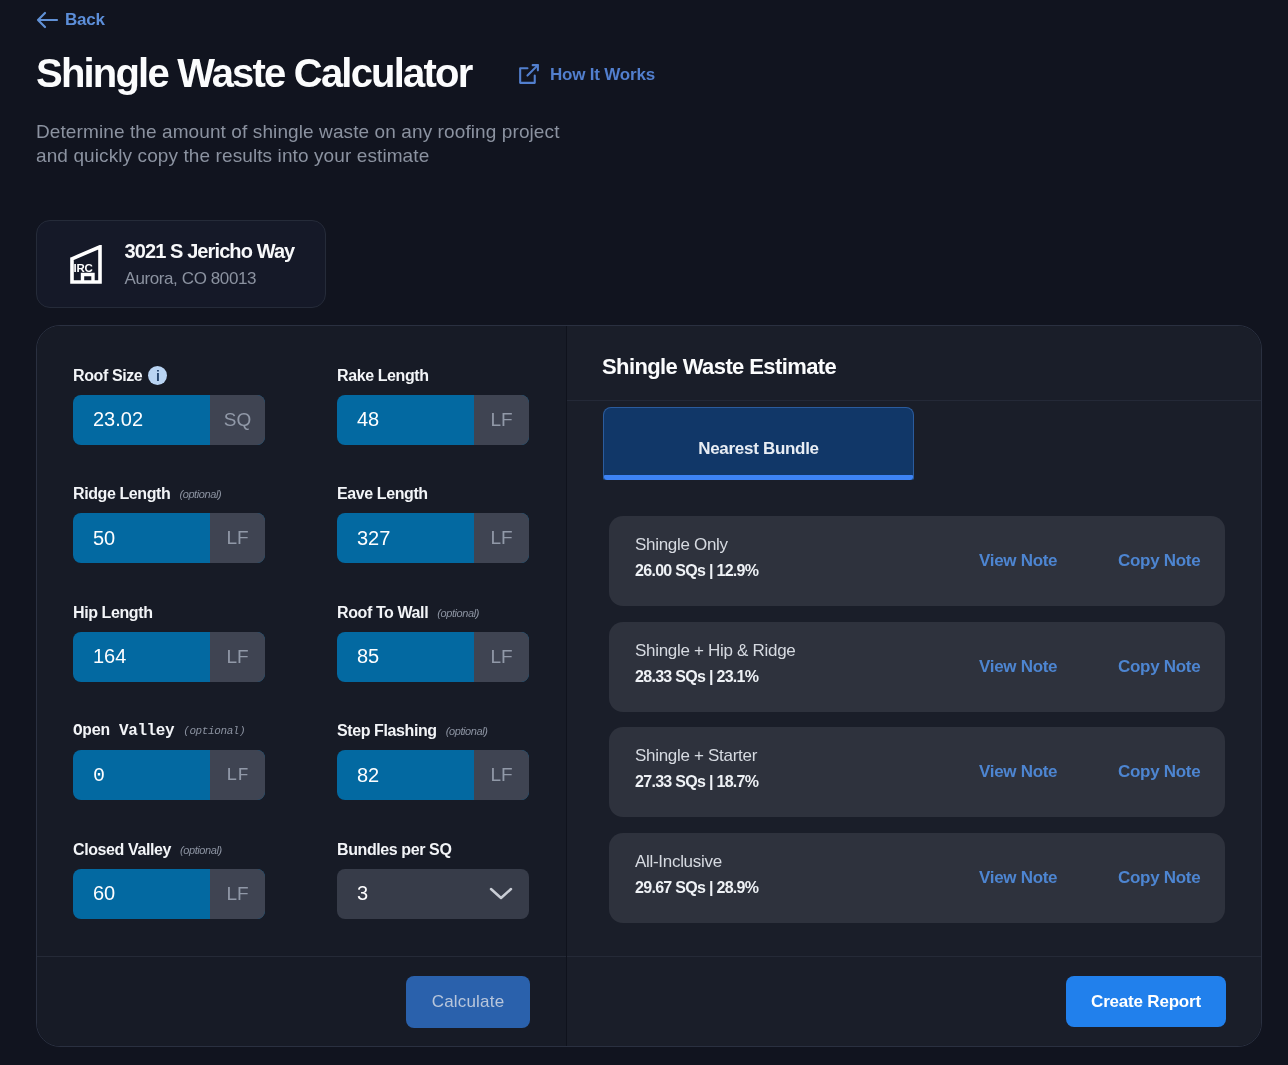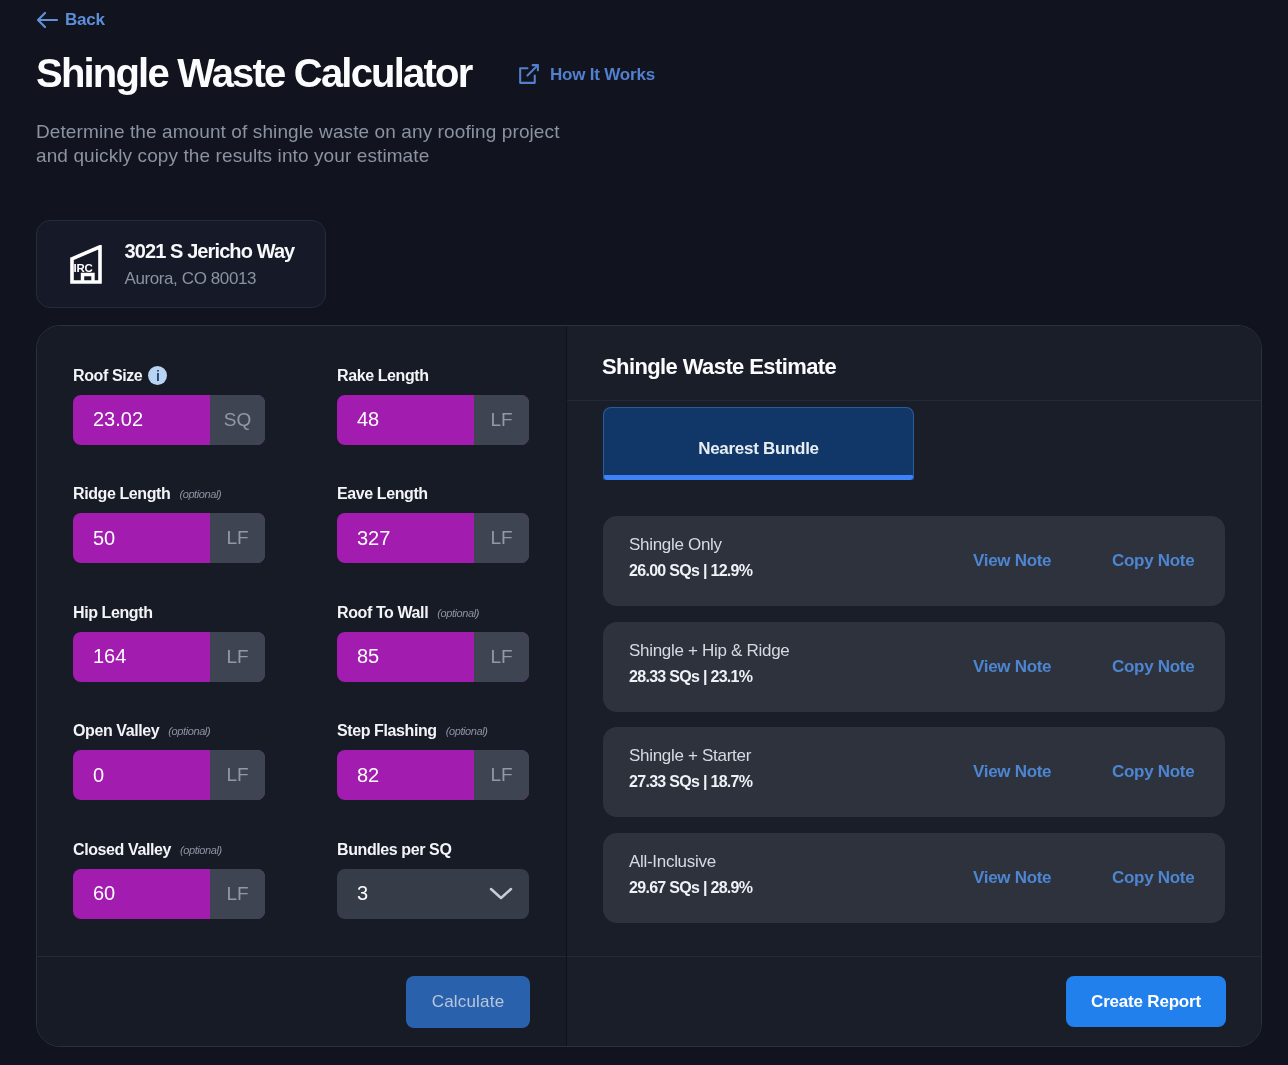--- a/index.html
+++ b/index.html
@@ -32,21 +32,21 @@
   display:flex; flex-direction:column; position:relative; }
 .col-r { flex:1; background:#1a1e29; display:flex; flex-direction:column; position:relative; }
 .form { flex:1; position:relative; }
 .foot { height:90px; border-top:1px solid #252a37; position:relative; }
 
 
 .fld { position:absolute; width:192px; }
 .lbl { color:#f2f4f7; font-size:16px; font-weight:bold; letter-spacing:-0.4px; height:22px;
   display:flex; align-items:center; gap:9px; }
 .opt { color:#8b92a0; font-size:11px; font-style:italic; font-weight:normal; }
-.inp { margin-top:8px; height:50px; background:#a21caf; border-radius:8px;
+.inp { margin-top:8px; height:50px; background:#0369a1; border-radius:8px;
   display:flex; overflow:hidden; }
 .inp .v { flex:1; color:#fdfdfe; font-size:20px; display:flex; align-items:center;
   padding-left:20px; }
 .inp .u { width:55px; background:#3f4452; color:#9199a8; font-size:19px;
   display:flex; align-items:center; justify-content:center; }
 .sel { margin-top:8px; height:50px; background:#373c49; border-radius:8px;
   display:flex; align-items:center; justify-content:space-between; padding:0 16px 0 20px;
   color:#fdfdfe; font-size:20px; }
 .info { width:19px; height:19px; border-radius:50%; background:#b9d4f3;
   color:#27476f; font-size:14px; font-weight:bold; display:flex; align-items:center;
@@ -61,21 +61,21 @@
   display:flex; }
 .tab-a { width:311px; position:relative; background:#113768; border:1px solid #2b5c9e;
   border-bottom:none; border-radius:8px 8px 2px 2px; color:#e8edf4;
   font-size:17px; font-weight:bold; letter-spacing:-0.3px; display:flex; align-items:center;
   justify-content:center; padding-top:10px; }
 .tab-a::after { content:''; position:absolute; left:0; right:0; bottom:0; height:5px;
   background:#3d83f5; border-radius:1px 1px 3px 3px; }
 .tab-i { flex:1; height:70px; background:#1a1e29; border:1px solid #2c3240; border-left:none;
   border-radius:0 8px 8px 0; color:#eef1f5; font-size:17px; padding-top:6px;
   font-weight:bold; letter-spacing:-0.3px; display:flex; align-items:center; justify-content:center; }
-.rows { position:absolute; left:36px; top:115px; right:36px; }
+.rows { position:absolute; left:42px; top:115px; right:36px; }
 .row { height:90px; background:#2e323d; border-radius:14px; margin-bottom:15.5px;
   position:relative; }
 .row .rl { position:absolute; left:26px; top:19px; color:#d6dae1; font-size:17px; letter-spacing:-0.3px; }
 .row .rv { position:absolute; left:26px; top:46px; color:#eef1f5; font-size:16px;
   font-weight:bold; letter-spacing:-0.7px; }
 .row .vn { position:absolute; left:370px; top:35px; color:#4d85d1; font-size:17px;
   font-weight:bold; letter-spacing:-0.3px; }
 .row .cn { position:absolute; left:509px; top:35px; color:#4d85d1; font-size:17px;
   font-weight:bold; letter-spacing:-0.3px; }
 
@@ -169,21 +169,21 @@
       <div class="fld" style="left:300px; top:275.5px;">
         <div class="lbl">
             <span>Roof To Wall</span>
             <span class="opt">(optional)</span>
           </div>
         <div class="inp">
             <div class="v">85</div>
             <div class="u">LF</div>
           </div>
       </div>
-      <div class="fld" style="left:36px; top:394px;">
+      <div class="fld" style="left:36px; top:394px;font-family:Liberation Mono, monospace;">
         <div class="lbl">
             <span>Open Valley</span>
             <span class="opt">(optional)</span>
           </div>
         <div class="inp">
             <div class="v">0</div>
             <div class="u">LF</div>
           </div>
       </div>
       <div class="fld" style="left:300px; top:394px;">

